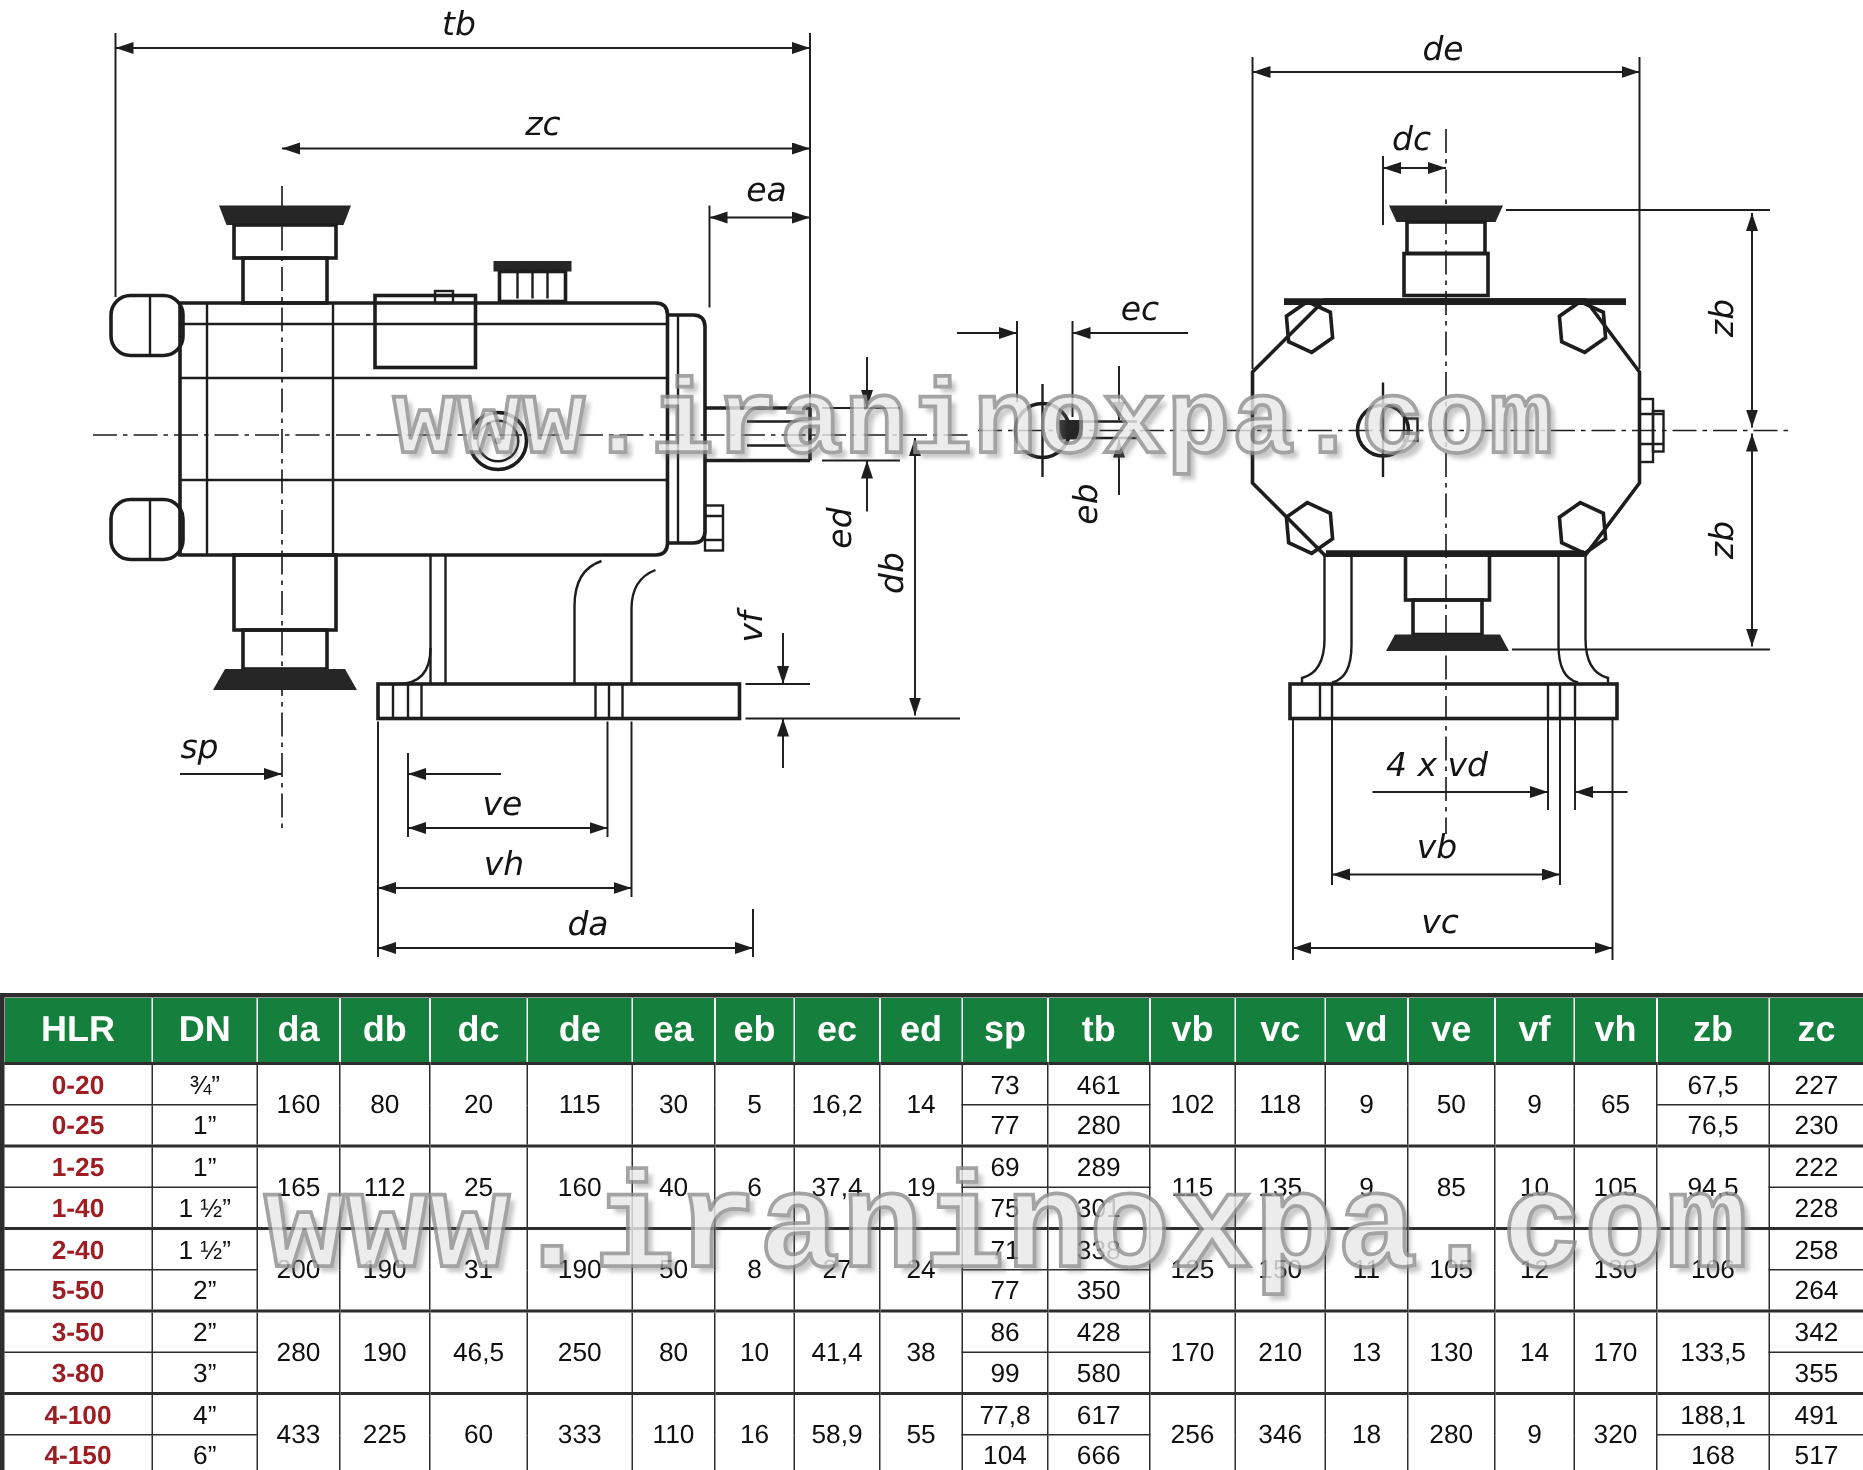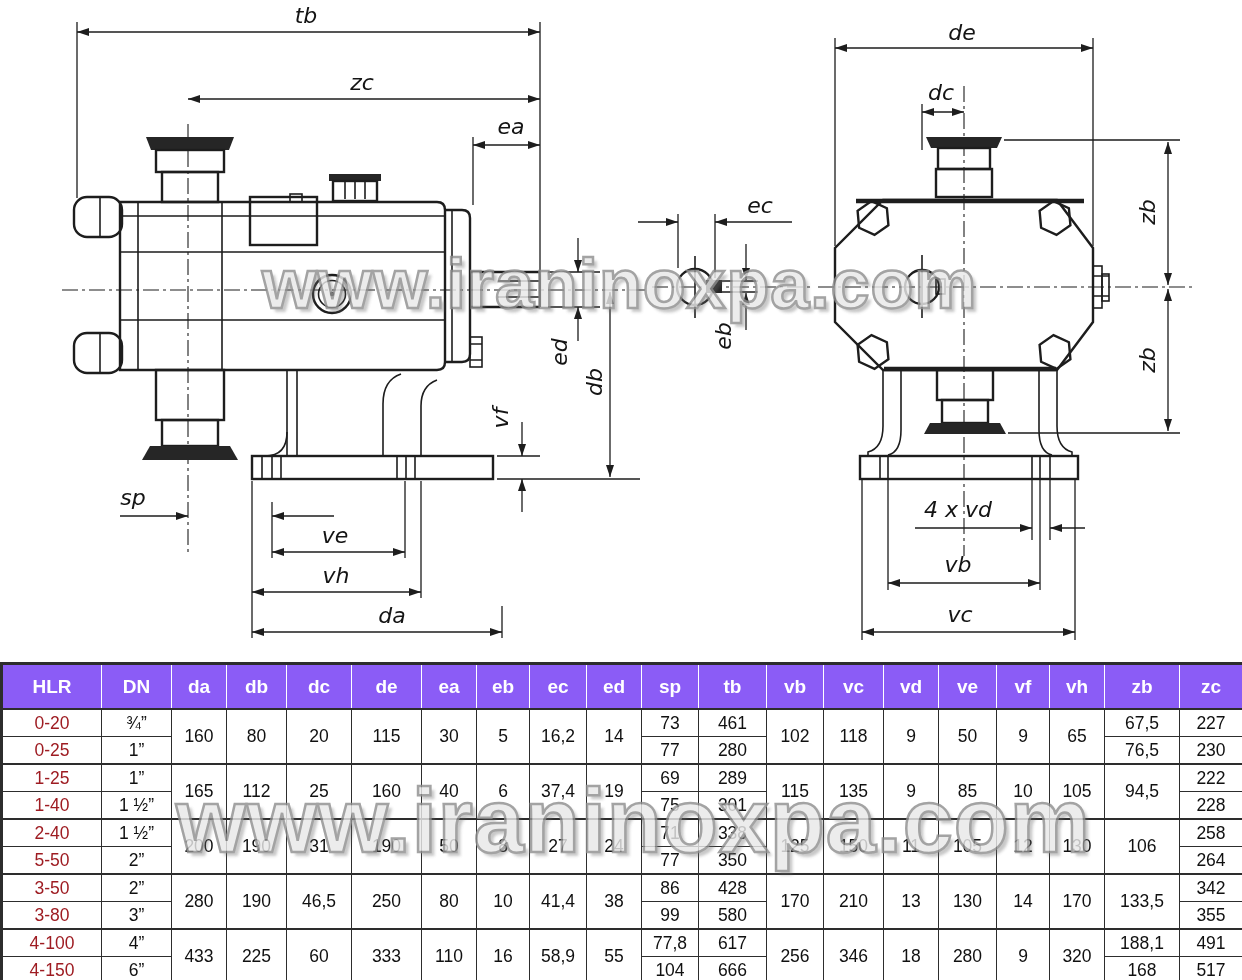--- a/index.html
+++ b/index.html
@@ -8,36 +8,36 @@
   
   #drawing{position:absolute;left:0;top:0}
   .o2{stroke:#1d1d1d;stroke-width:2.4;fill:none}
   .o3{stroke:#1d1d1d;stroke-width:4.5;fill:none}
   .o1{stroke:#1d1d1d;stroke-width:1.6;fill:none}
   .dim{stroke:#1d1d1d;stroke-width:1.3;fill:none}
   .cl{stroke:#1d1d1d;stroke-width:1.1;fill:none;stroke-dasharray:16 4 3 4}
   .dk{fill:#262626;stroke:none}
   .lbl{font:italic 22px "DejaVu Sans",sans-serif;fill:#141414;text-anchor:middle}
   
-  .wm{position:absolute;font-family:Liberation Sans, sans-serif;font-weight:bold;white-space:nowrap;
+  .wm{position:absolute;font-family:Liberation Mono, monospace;font-weight:bold;white-space:nowrap;
       color:#e9e9e9;-webkit-text-stroke:2.5px #8f8f8f;
       text-shadow:4px 4px 3px rgba(105,105,105,.45);opacity:.82;pointer-events:none;z-index:5}
   #wm1{left:262px;top:244px;font-size:70px;letter-spacing:1px}
   #wm2{left:176px;top:770px;font-size:90px;letter-spacing:1px}
   
   #dimtable{position:absolute;left:0;top:662px;width:1242px;border-collapse:collapse;
             table-layout:fixed;border:3px solid #2d2d2d}
   #dimtable th,#dimtable td{border:1.5px solid #2d2d2d;text-align:center;padding:0;overflow:hidden}
-  #dimtable th{background:#8b5cf6;color:#ffffff;font-size:19px;font-weight:bold;height:43px;
+  #dimtable th{background:#15803d;color:#ffffff;font-size:24px;font-weight:bold;height:43px;
                border-left-color:#ffffff;border-right-color:#ffffff;border-top:none;
                border-bottom:2px solid #2d2d2d}
   #dimtable th:first-child{border-left-color:#2d2d2d}
   #dimtable th:last-child{border-right-color:#2d2d2d}
   #dimtable td{font-size:17.5px;height:26px;color:#101010;background:transparent}
-  #dimtable td.hlr{font-weight:normal;color:#9e1c22}
+  #dimtable td.hlr{font-weight:bold;color:#9e1c22}
   #dimtable tr.gs td{border-top-width:2.5px}
 </style>
 </head>
 <body>
 
 <svg id="drawing" width="1242" height="660" viewBox="0 0 1242 660" xmlns="http://www.w3.org/2000/svg">
   <defs>
     <marker id="ar" markerUnits="userSpaceOnUse" markerWidth="13" markerHeight="9" refX="12" refY="4" orient="auto-start-reverse">
       <path d="M0,0 L12,4 L0,8 Z" fill="#1d1d1d"></path>
     </marker>

